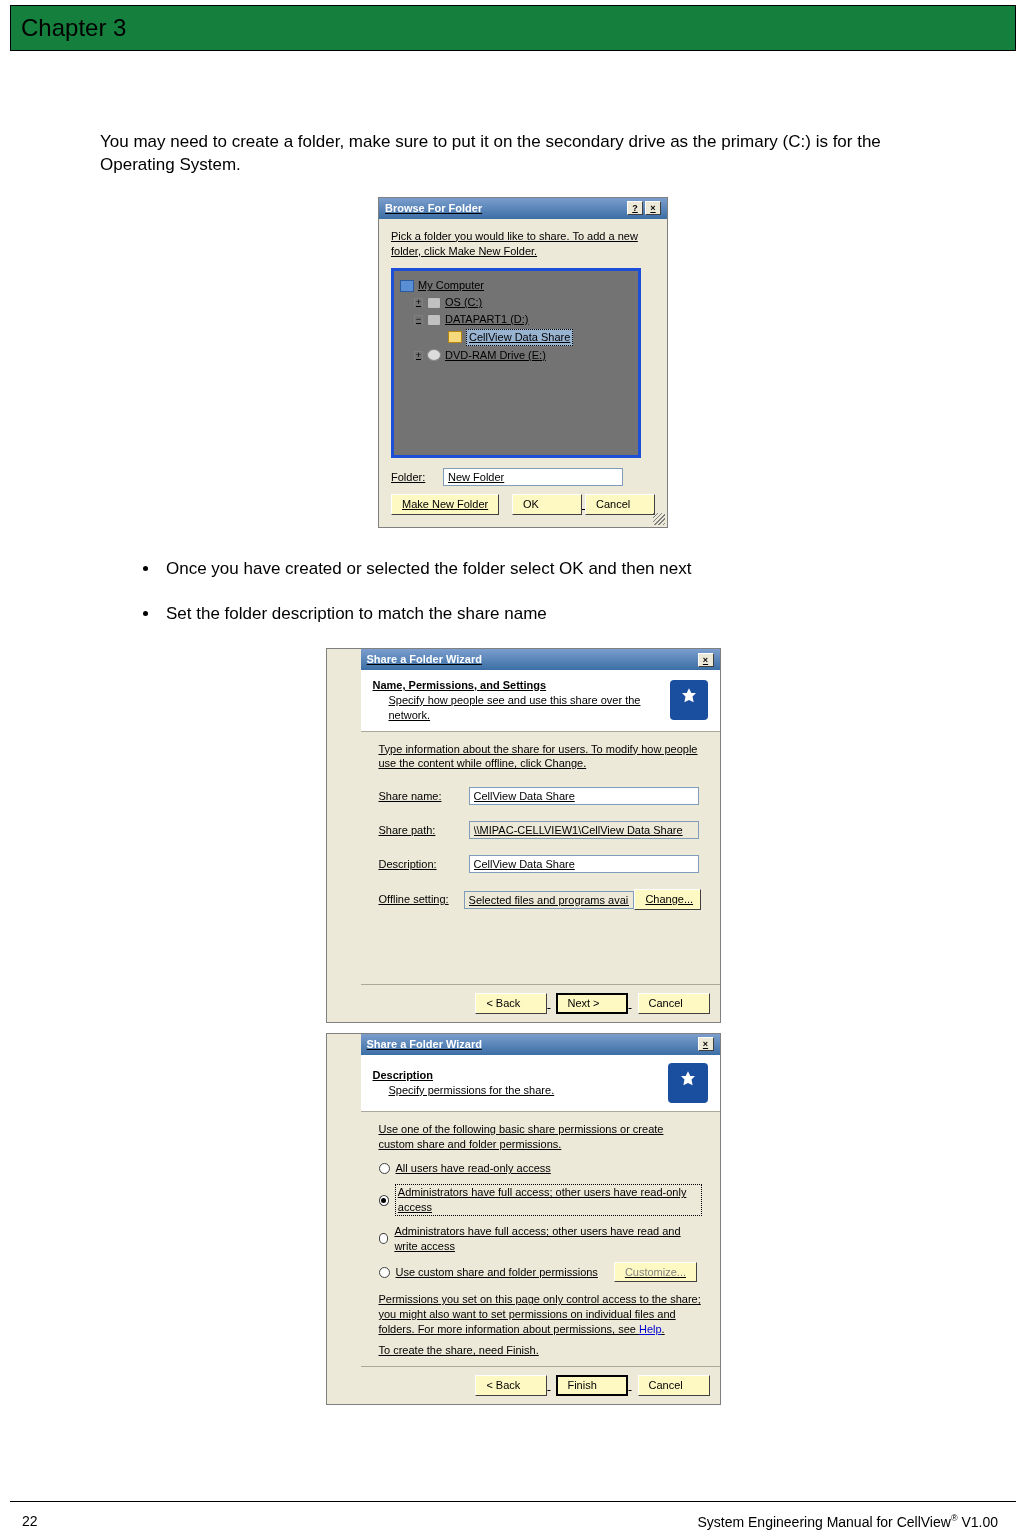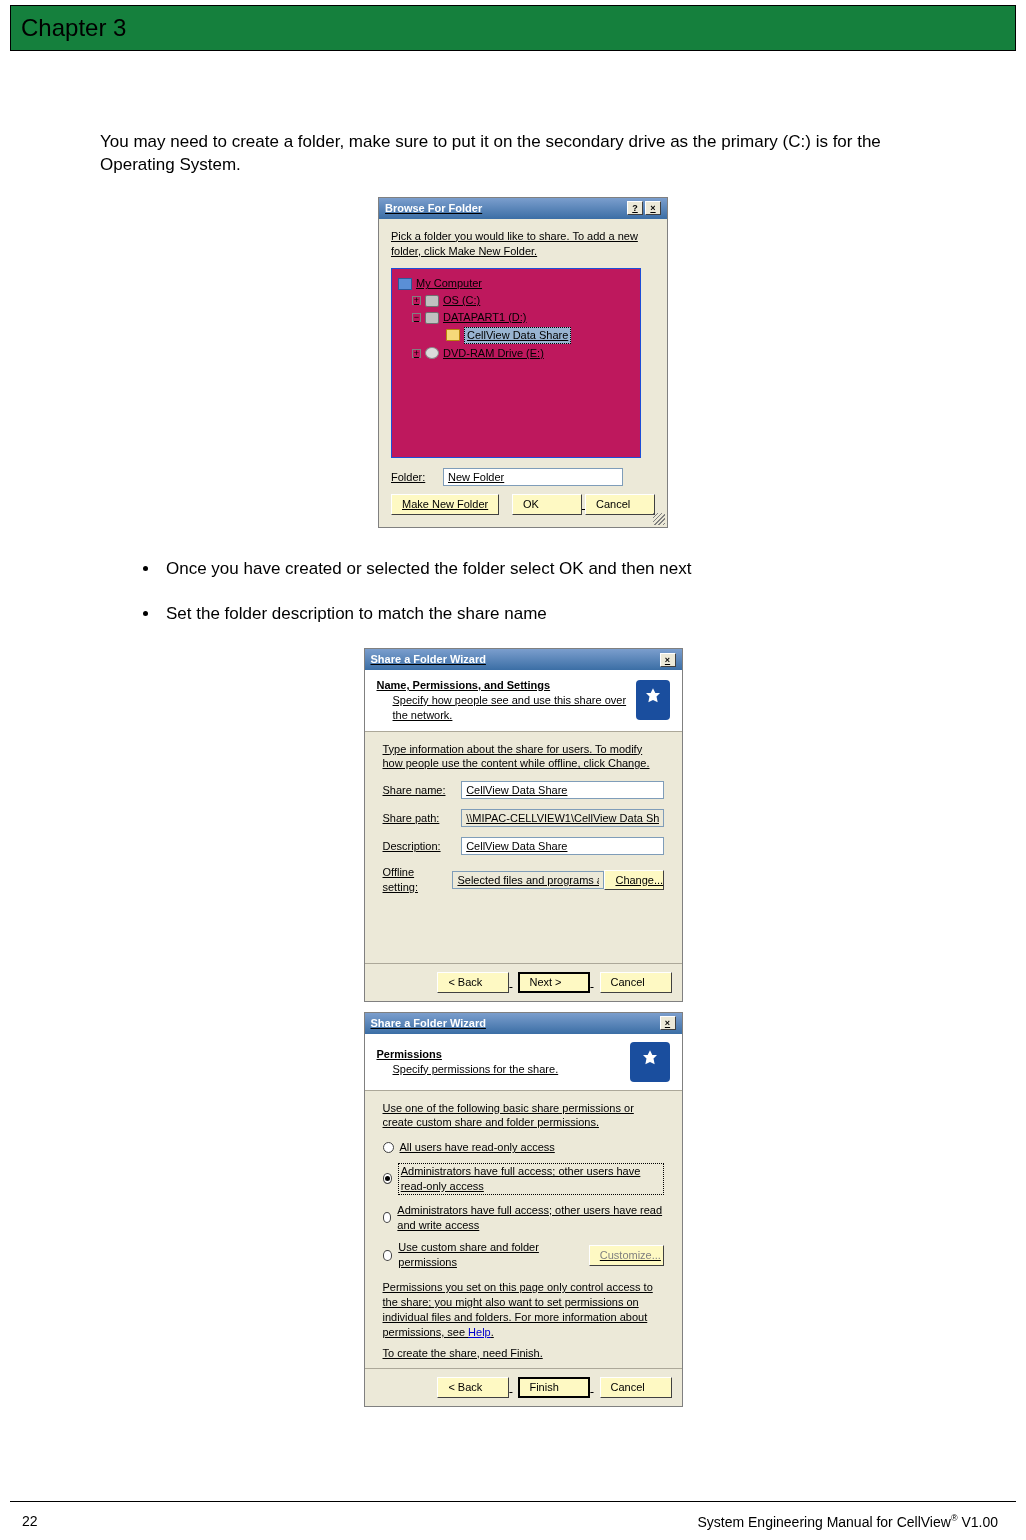--- a/index.html
+++ b/index.html
@@ -54,22 +54,22 @@
   .tbtn {
     width: 16px; height: 14px;
     background: #ece9d8;
     border: 1px solid #fff;
     border-right-color: #404040; border-bottom-color: #404040;
     font-size: 9px; line-height: 12px; text-align: center;
     color: #000;
   }
   .dlg-body { padding: 10px 12px 12px 12px; }
   .tree-box {
-    background: #be185d;
-    border: 1px solid #1d4ed8;
+    background: #737373;
+    border: 3px solid #1d4ed8;
     width: 250px; height: 190px;
     margin: 10px 0;
     padding: 6px;
     font-size: 11px;
   }
   .tree-row { display: flex; align-items: center; gap: 4px; padding: 1px 0; }
   .tree-indent1 { padding-left: 14px; }
   .tree-indent3 { padding-left: 48px; }
   .expander {
     width: 9px; height: 9px;
@@ -106,39 +106,39 @@
     text-align: left;
     display: inline-block;
   }
   .btn-row-left-right { display: flex; justify-content: space-between; margin-top: 8px; }
   .resize-grip {
     position: absolute; right: 2px; bottom: 2px;
     width: 12px; height: 12px;
     background: repeating-linear-gradient(135deg, #808080 0 1px, transparent 1px 3px);
   }
 
-  .wiz { width: 319px; }
+  .wiz { width: 395px; padding-left: 34px; }
   .wiz-header {
     background: #fff;
     border-bottom: 1px solid #aca899;
     padding: 8px 12px;
     display: flex; justify-content: space-between; align-items: center;
   }
   .wiz-header .wh-text h3 { font-size: 11px; font-weight: bold; }
   .wiz-header .wh-text p { font-size: 11px; margin-left: 16px; }
   .wiz-icon {
     width: 40px; height: 40px;
     background: #1a4e9e;
     border-radius: 4px;
     display: flex; align-items: center; justify-content: center;
     color: #fff;
   }
   .wiz-body { padding: 10px 18px 8px 18px; font-size: 11px; }
   .wiz-body .desc { margin-bottom: 10px; }
-  .form-row { display: flex; align-items: center; margin: 10px 0; }
+  .form-row { display: flex; align-items: center; margin: 16px 0; }
   .form-row label { width: 90px; }
   .form-row .text-input { width: 230px; }
   .form-row .text-input.ro { background: #ece9d8; }
   .offline-row .text-input { width: 180px; }
   .wiz-btnbar {
     border-top: 1px solid #aca899;
     padding: 8px 10px;
     text-align: right;
   }
   .wiz-btnbar .btn { margin-left: 6px; min-width: 72px; }
@@ -286,21 +286,21 @@
   <div class="dialog-wrap">
     <div class="dialog wiz">
       <div class="titlebar">
         <span>Share a Folder Wizard</span>
         <span class="tbtns">
           <span class="tbtn">×</span>
         </span>
       </div>
       <div class="wiz-header">
         <div class="wh-text">
-          <h3>Permissions</h3>
+          <h3>Description</h3>
           <p>Specify permissions for the share.</p>
         </div>
         <div class="wiz-icon">
           <svg width="28" height="28" viewBox="0 0 24 24">
               <path fill="#fff" d="M12 2l2 4h4l-3 3 1 5-4-2-4 2 1-5-3-3h4z"></path>
             </svg>
         </div>
       </div>
       <div class="wiz-body">
         <div class="desc">Use one of the following basic share permissions or create custom share and folder permissions.</div>

